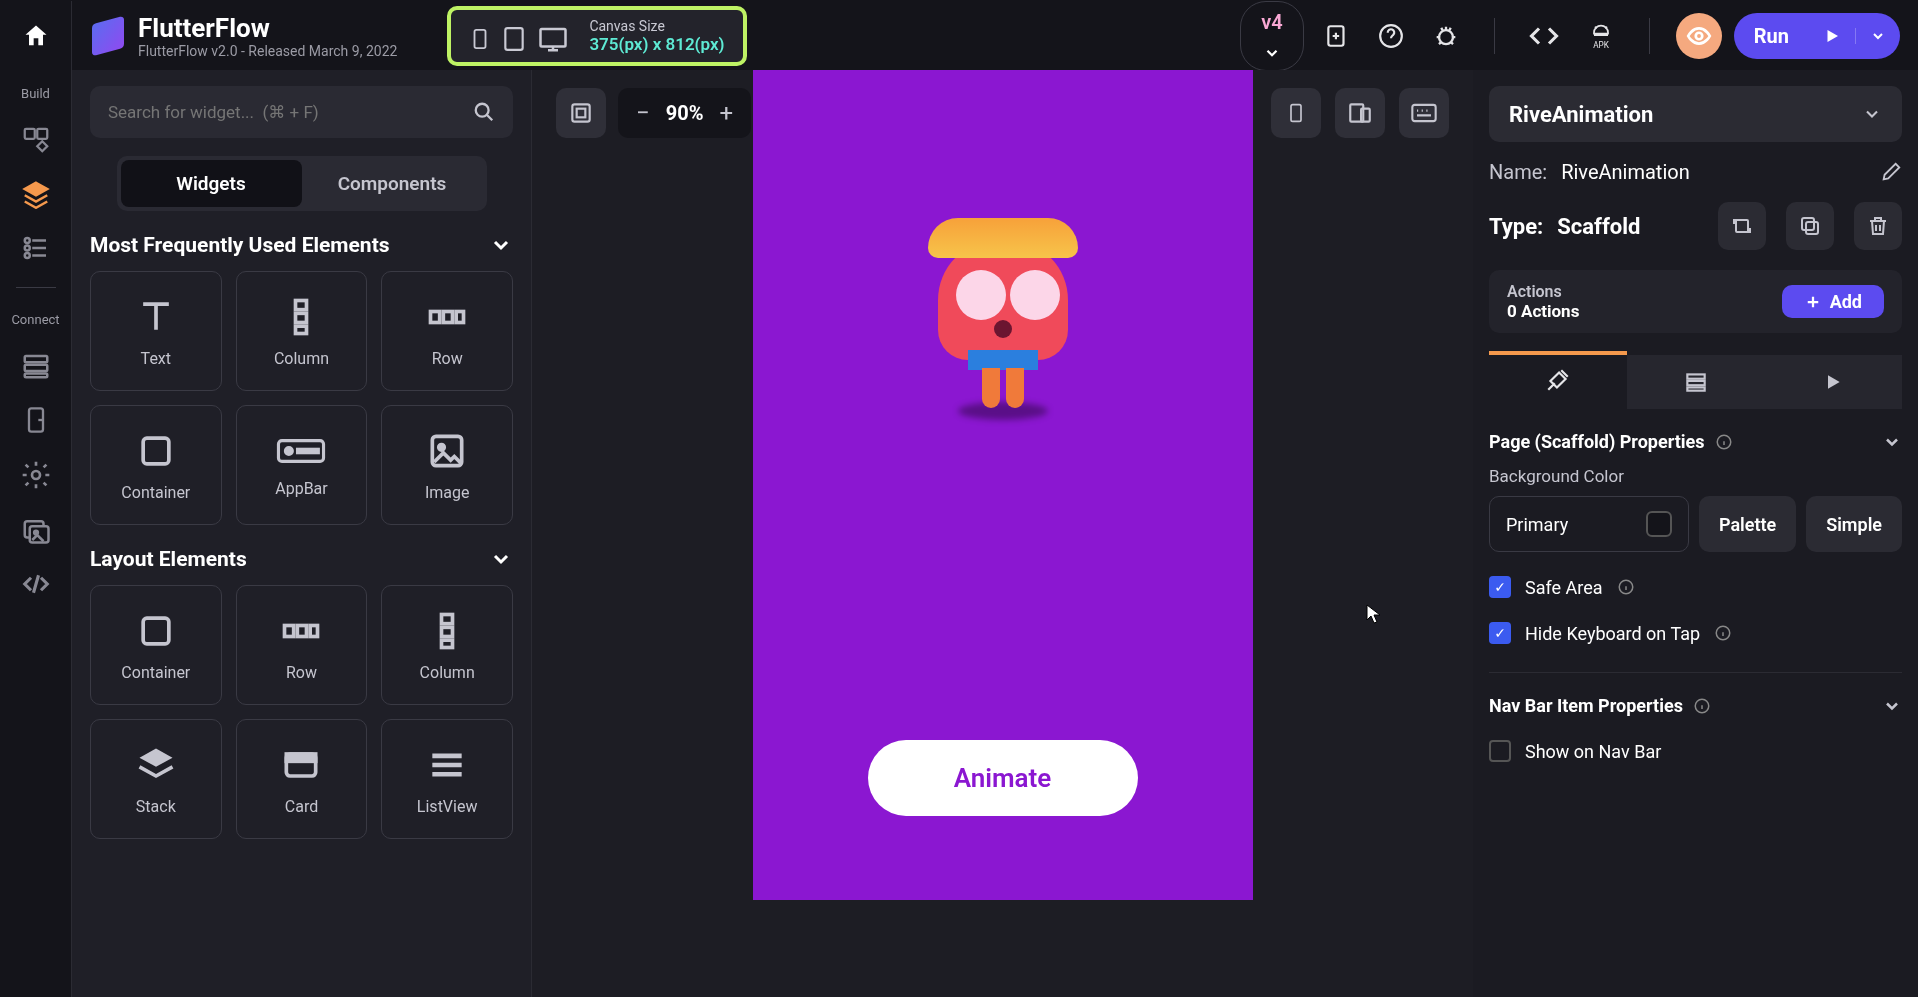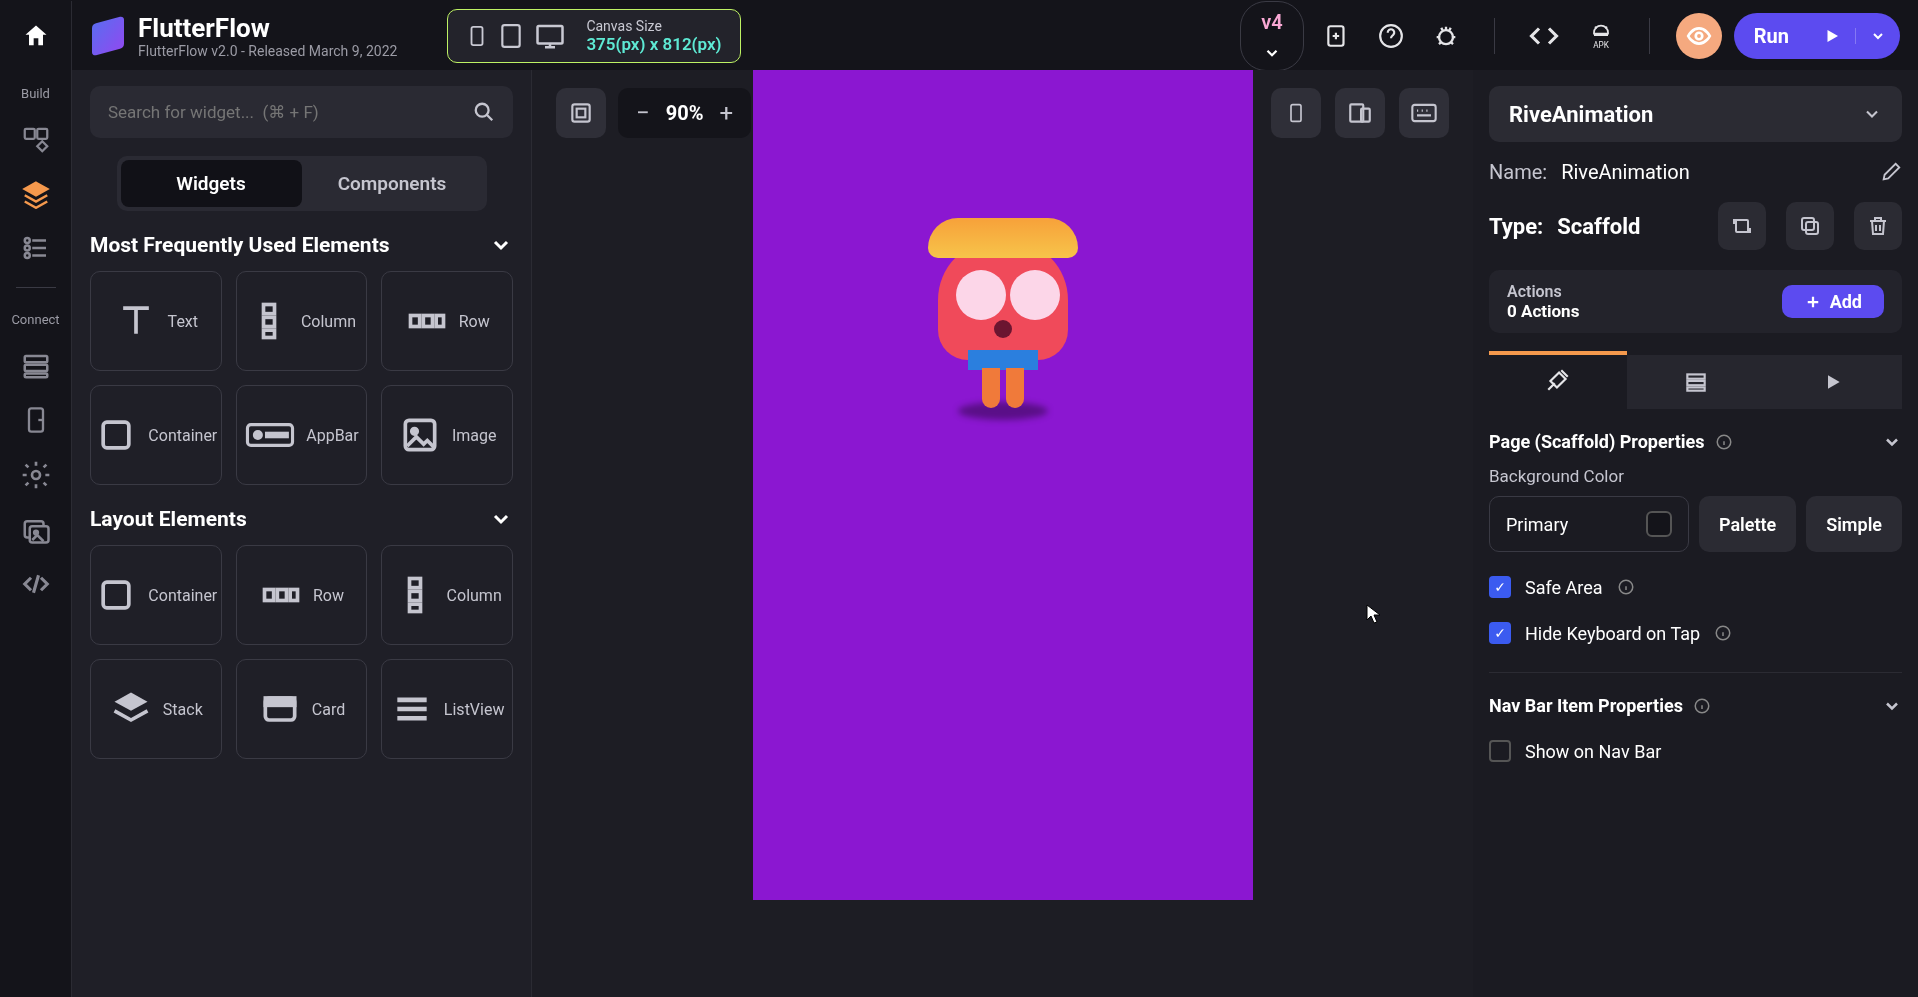--- a/index.html
+++ b/index.html
@@ -5,21 +5,21 @@
 * { margin:0; padding:0; box-sizing:border-box; font-family:-apple-system,BlinkMacSystemFont,"Segoe UI",Roboto,sans-serif; }
 body { background:#1a1a1f; color:#e5e5e8; width:1918px; height:997px; overflow:hidden; }
 
 
 .topbar { height:72px; display:flex; align-items:center; background:#14141a; border-bottom:1px solid #2b2b33; }
 .home-btn { width:72px; height:70px; display:flex; align-items:center; justify-content:center; color:#fff; border-right:1px solid #2b2b33;}
 .brand { display:flex; align-items:center; gap:14px; padding:0 20px; }
 .brand-logo { width:32px; height:32px; background:linear-gradient(135deg,#5c6bf0,#8e4bf0); transform:skewY(-15deg); border-radius:4px;}
 .brand-text h1 { font-size:26px; font-weight:700; color:#fff;}
 .brand-text p { font-size:14px; color:#9b9ba5;}
-.device-group { display:flex; align-items:center; gap:10px; margin-left:30px; padding:8px 18px; border:1px solid #bef264; border-radius:10px; background:#23232b;}
+.device-group { display:flex; align-items:flex-end; gap:10px; margin-left:30px; padding:8px 18px; border:4px solid #bef264; border-radius:10px; background:#23232b;}
 .device-group .icon { color:#c9c9d3; }
 .canvas-info { margin-left:10px; }
 .canvas-info .lbl { font-size:14px; color:#c9c9d3; }
 .canvas-info .sz { font-size:17px; font-weight:600; color:#5eead4; }
 .spacer { flex:1; }
 .version-pill { display:flex; align-items:center; gap:10px; padding:8px 20px; border:1px solid #3a3a44; border-radius:26px; font-size:20px; font-weight:600; color:#f9a8d4; margin-right:20px;flex-direction:column;}
 .top-icons { display:flex; align-items:center; gap:28px; margin-right:20px;}
 .top-icons .ticon { color:#e5e5e8; }
 .divider { width:1px; height:36px; background:#3a3a44; margin:0 6px; }
 .preview-eye { width:46px; height:46px; border-radius:50%; background:#f5a97f; display:flex; align-items:center; justify-content:center; color:#fff; margin-right:12px;}
@@ -38,21 +38,21 @@
 
 .widget-panel { position:absolute; top:70px; left:72px; bottom:0; width:460px; background:#1f1f27; border-right:1px solid #2b2b33; padding:16px 18px; overflow:hidden;}
 .search-box { display:flex; align-items:center; background:#2a2a33; border-radius:10px; height:52px; padding:0 18px; }
 .search-box input { flex:1; background:transparent; border:none; outline:none; color:#f97316; font-size:17px;}
 .tab-switch { display:flex; margin-top:18px; background:#2a2a33; border-radius:10px; padding:4px; width:370px; margin-left:auto; margin-right:auto;}
 .tab-switch .tab { flex:1; text-align:center; padding:12px 0; border-radius:8px; font-size:19px; font-weight:600; color:#c5c5cf;}
 .tab-switch .tab.active { background:#111117; color:#fff;}
 .section-head { display:flex; align-items:center; justify-content:space-between; margin-top:22px; margin-bottom:14px;}
 .section-head h3 { font-size:21px; font-weight:700; color:#fff;}
 .widget-grid { display:grid; grid-template-columns:repeat(3,1fr); gap:14px; }
-.widget-card { border:1px solid #3a3a44; border-radius:10px; height:100px; display:flex; align-items:center; justify-content:center; gap:10px; }
+.widget-card { border:1px solid #3a3a44; border-radius:10px; height:120px; display:flex; flex-direction:column; align-items:center; justify-content:center; gap:10px; }
 .widget-card .wicon { color:#c5c5cf; }
 .widget-card .wlbl { font-size:16px; color:#c5c5cf; }
 
 
 .canvas-area { position:absolute; top:70px; left:532px; right:445px; bottom:0; background:#1d1d24; }
 .canvas-toolbar { position:absolute; top:18px; left:24px; display:flex; gap:12px; align-items:center; }
 .sq-btn { width:50px; height:50px; border-radius:10px; background:#2f2f38; display:flex; align-items:center; justify-content:center; color:#c5c5cf;}
 .zoom-box { display:flex; align-items:center; gap:16px; background:#14141a; border-radius:10px; height:50px; padding:0 18px;}
 .zoom-box .zbtn { color:#c5c5cf; font-size:24px; }
 .zoom-box .zval { color:#fff; font-size:20px; font-weight:700; }
@@ -448,20 +448,23 @@
       <div class="shadow"></div>
       <div class="body"></div>
       <div class="headband"></div>
       <div class="eye l"></div>
         <div class="eye r"></div>
       <div class="mouth"></div>
       <div class="shorts"></div>
       <div class="leg l"></div>
         <div class="leg r"></div>
     </div>
+    <div class="animate-btn">
+        <span>Animate</span>
+      </div>
   </div>
 
   <svg class="cursor" style="top:534px; left:834px;" width="16" height="20" viewBox="0 0 16 20">
       <path d="M1 1l0 15 4-4 3 7 3-1-3-7 6 0z" fill="#fff" stroke="#000" stroke-width="1"></path>
     </svg>
 </div>
 
 <div class="props">
   <div class="bc">
     <span>RiveAnimation</span>

